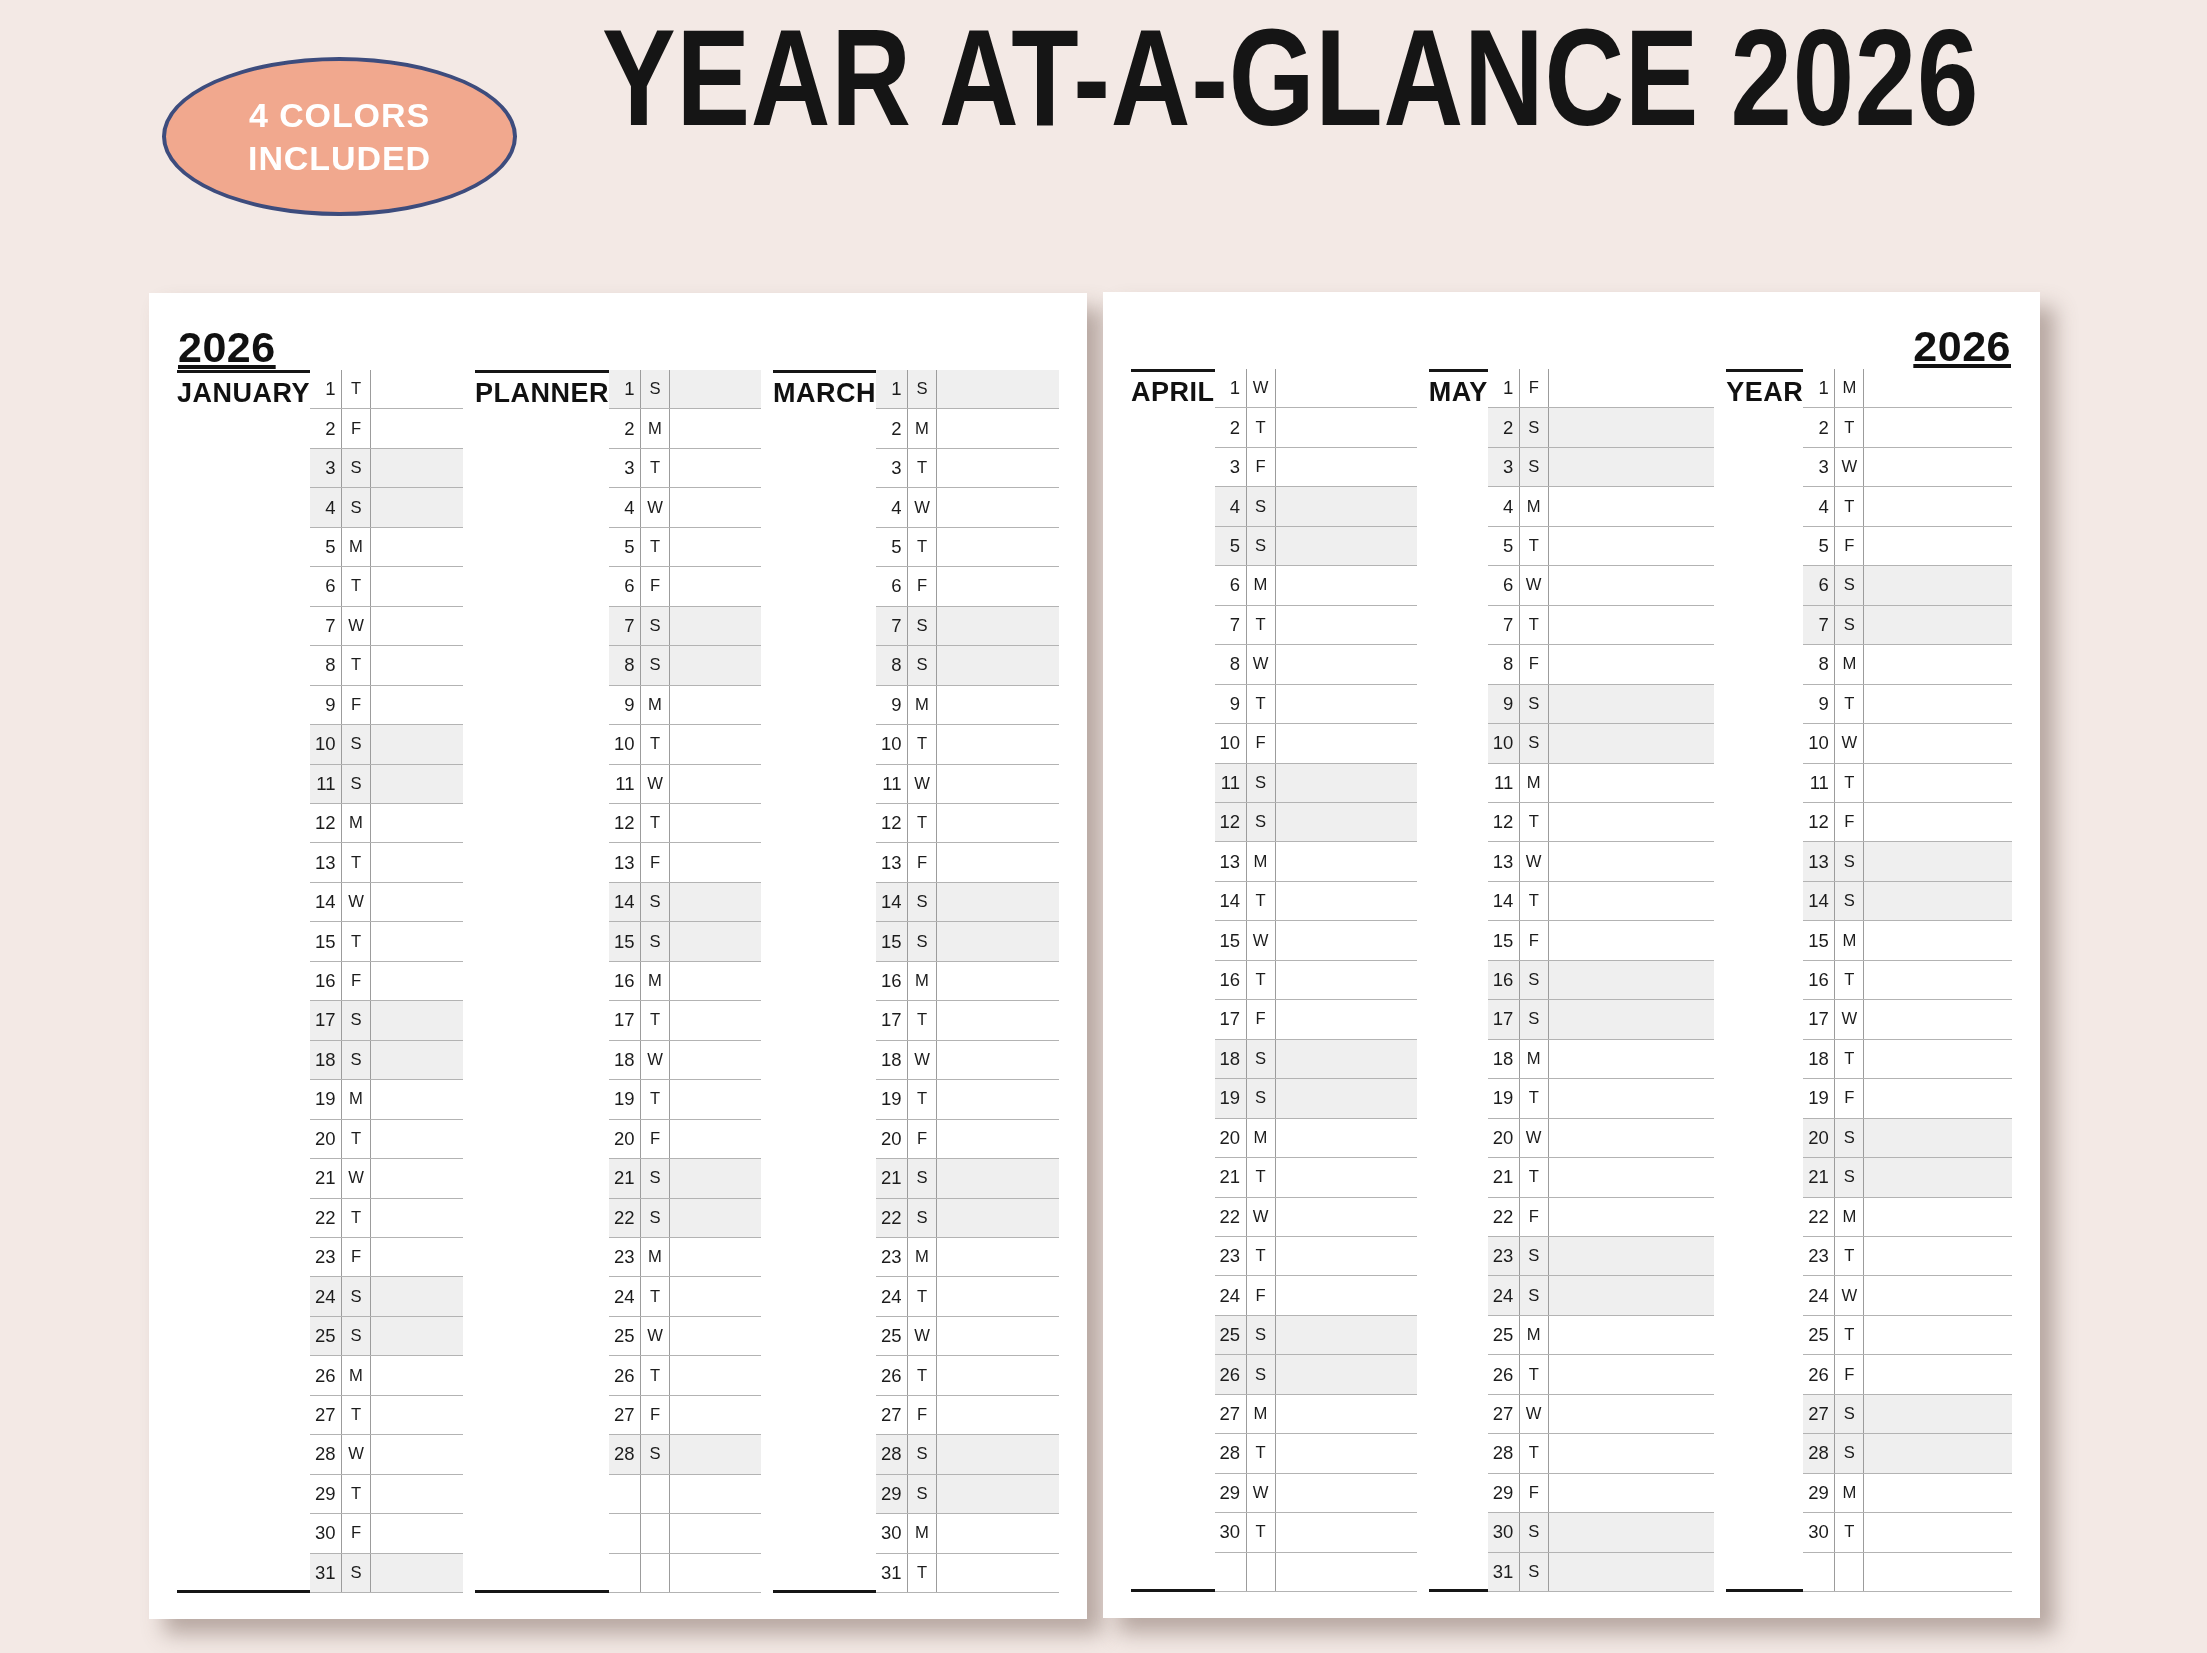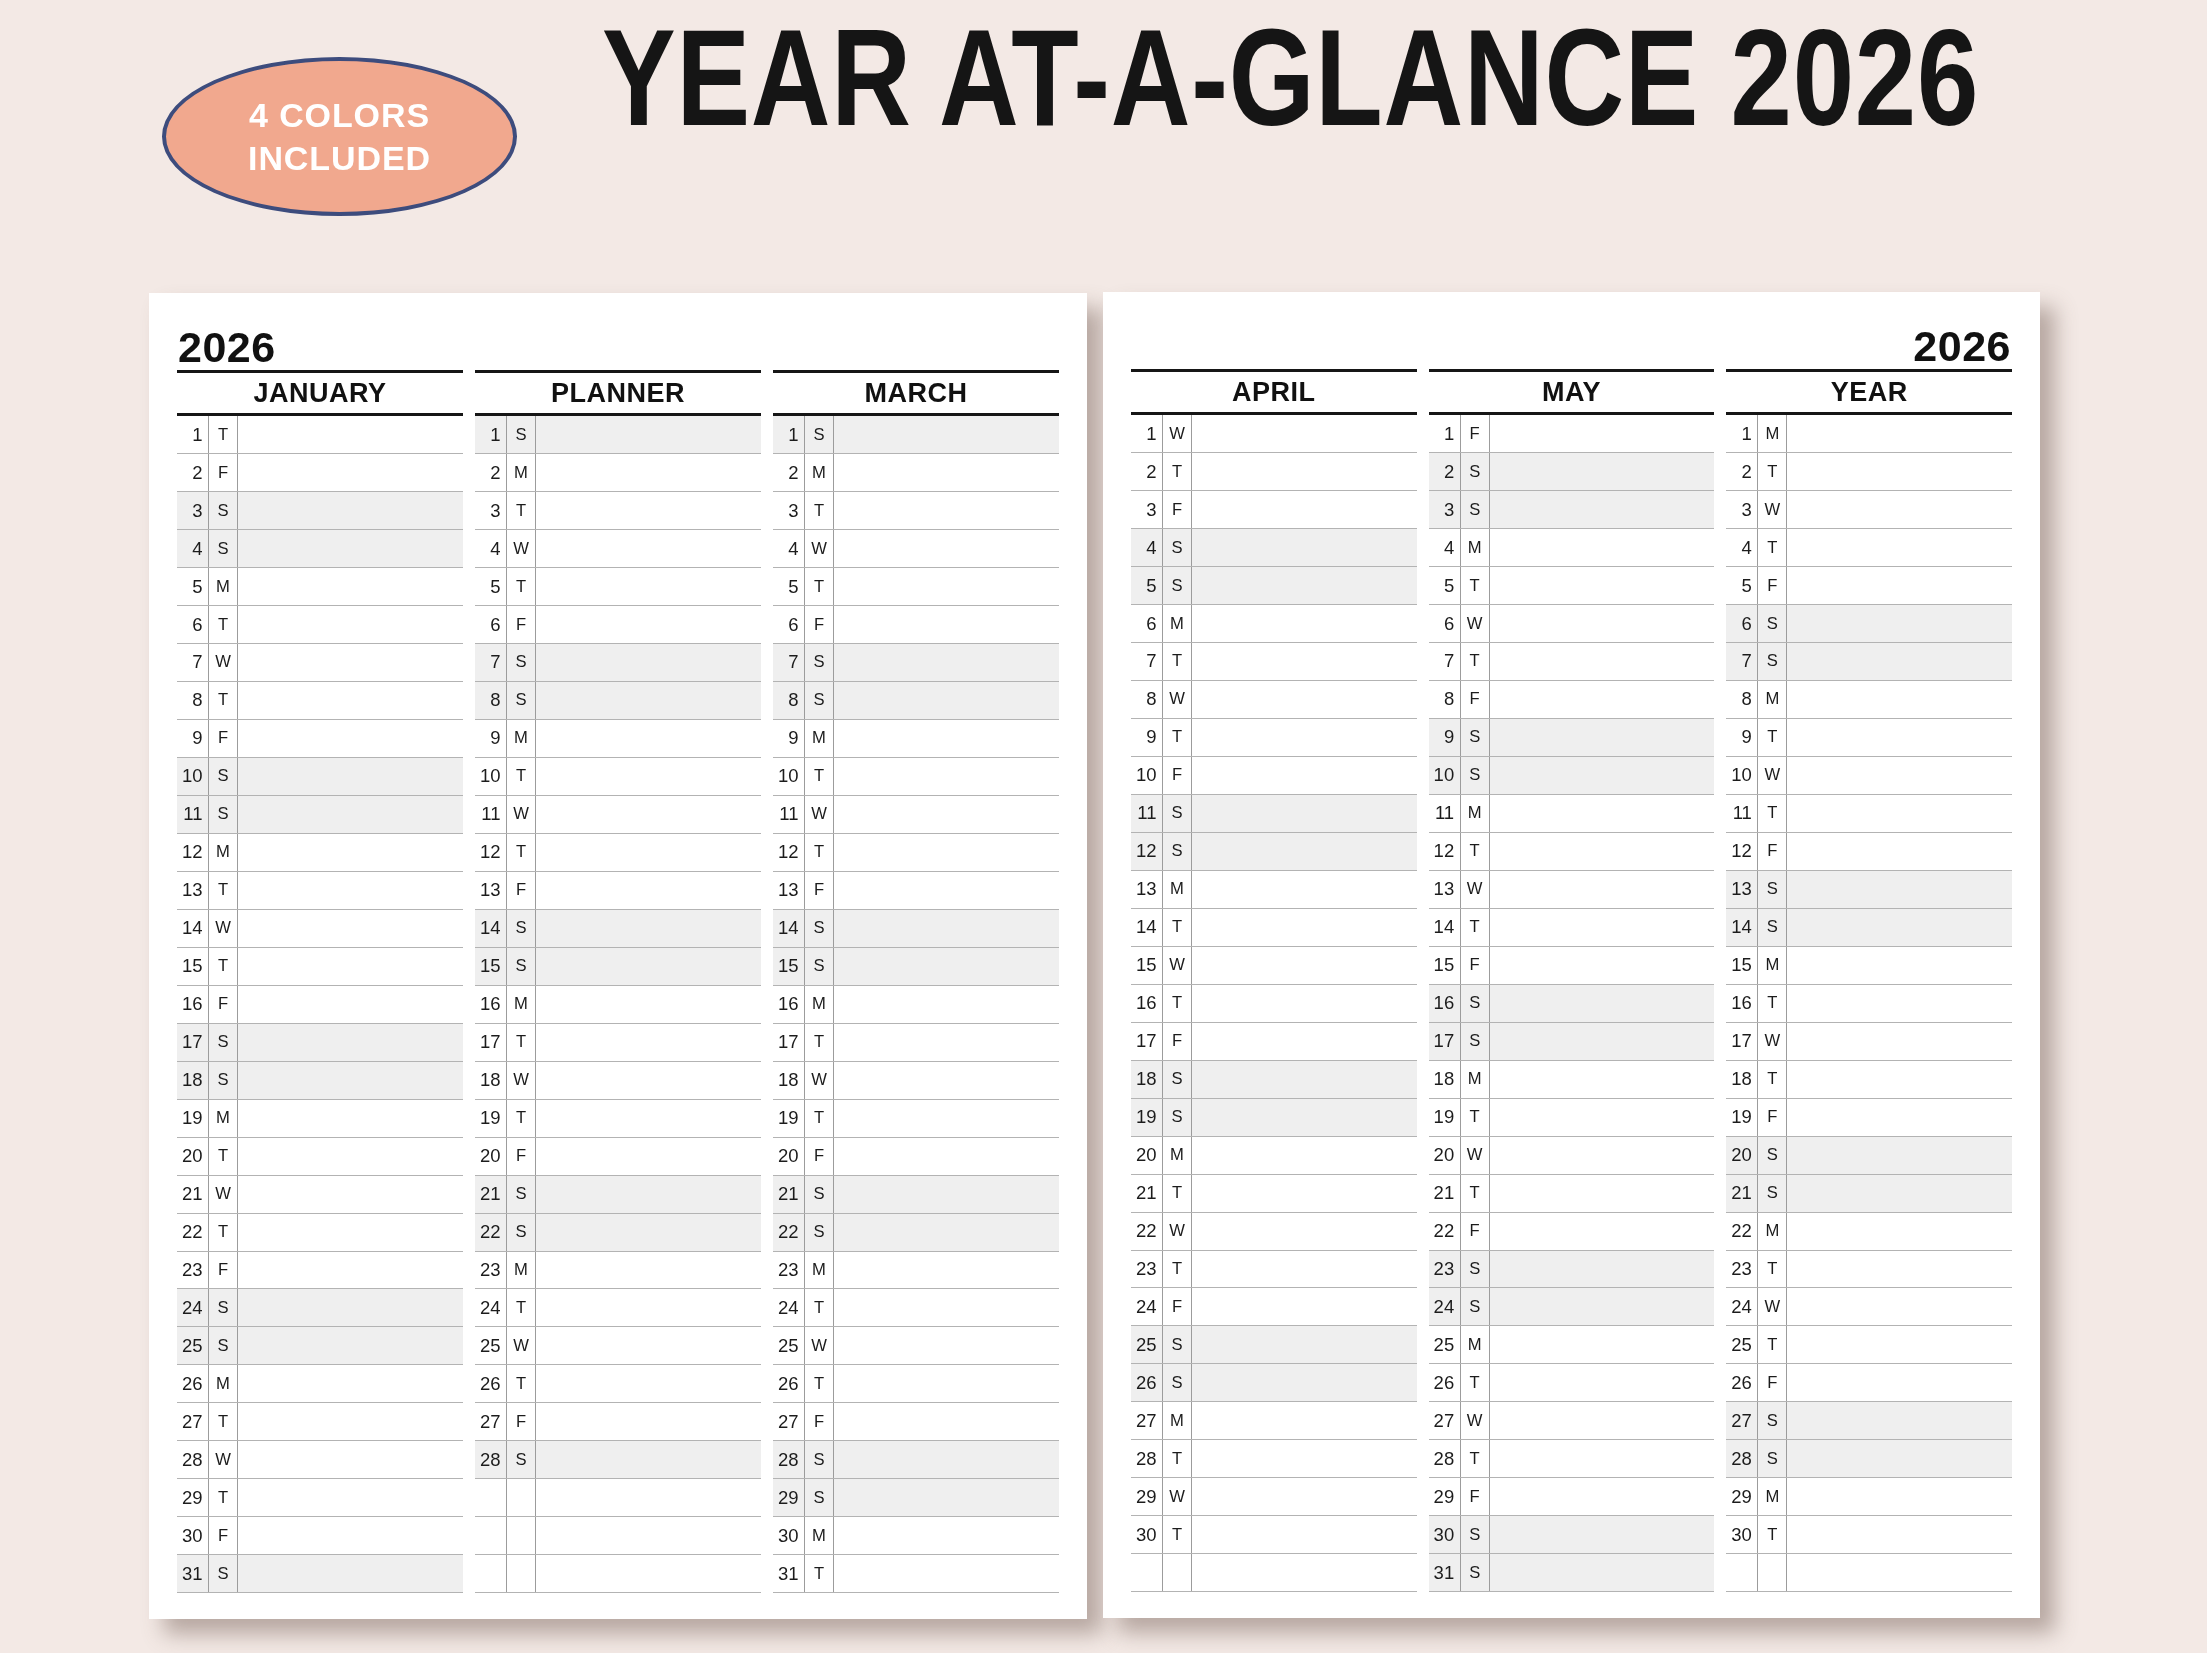--- a/index.html
+++ b/index.html
@@ -53,29 +53,30 @@
   .page{
     position:absolute; background:var(--page);
     box-shadow:14.8px 14.8px 20px rgba(110,88,80,0.45);
   }
   .page-left { left:149px;  top:293px; width:938px; height:1326px; }
   .page-right{ left:1103px; top:292px; width:937px; height:1326px; }
 
   .page-year{
     position:absolute; top:29.5px; font-size:43px; font-weight:bold; color:#111;
     letter-spacing:0.5px;
+    text-decoration:underline;
   }
   .year-left { left:29px; }
   .year-right{ right:29px; text-align:right; }
 
   .months{
     position:absolute; left:28px; right:28px; top:77px; bottom:26px;
     display:flex; gap:12px;
   }
-  .month{ flex:1 1 0; display:flex; flex-direction:column; min-width:0; }
+  .month{ flex:1 1 0; display:flex; flex-direction:row; min-width:0; }
   .month-head{
     flex:0 0 auto;
     border-top:3.7px solid var(--thick);
     border-bottom:3.7px solid var(--thick);
     text-align:center; font-weight:bold; font-size:27px; color:#111;
     padding:4.6px 0 4.6px 0; letter-spacing:0.5px;
   }
   .month-body{ flex:1 1 auto; display:flex; flex-direction:column; }
   .row{
     flex:1 1 0; display:flex; align-items:stretch;

